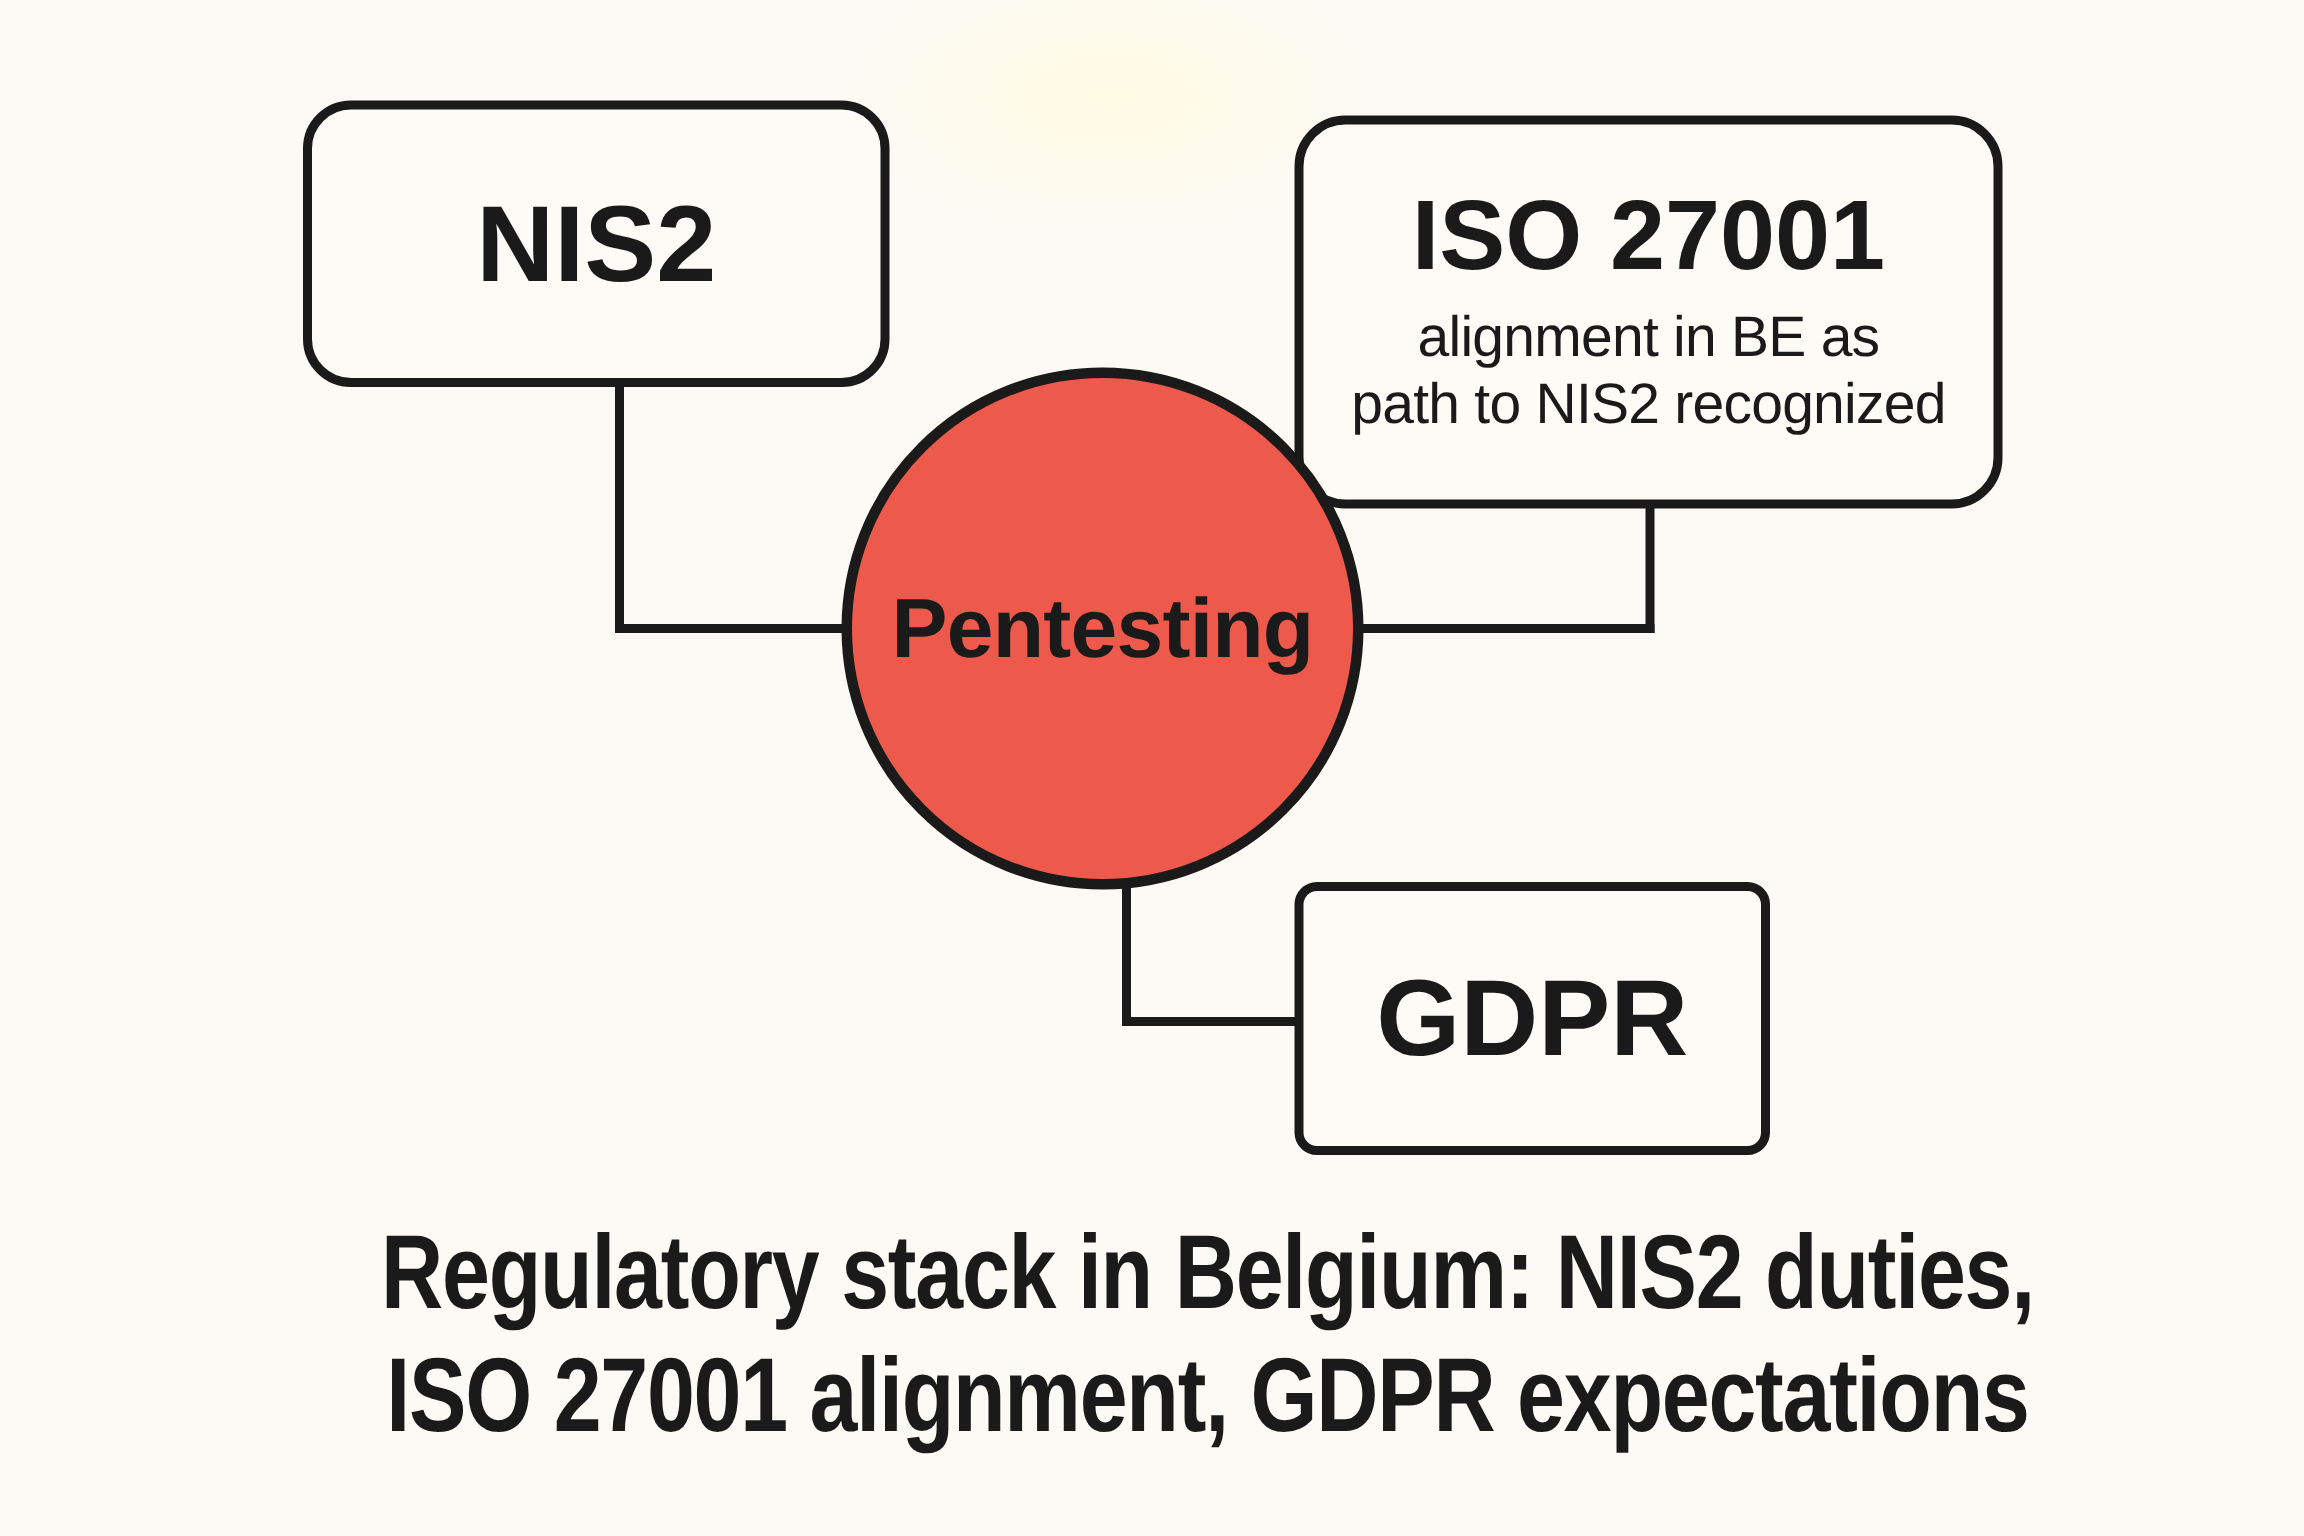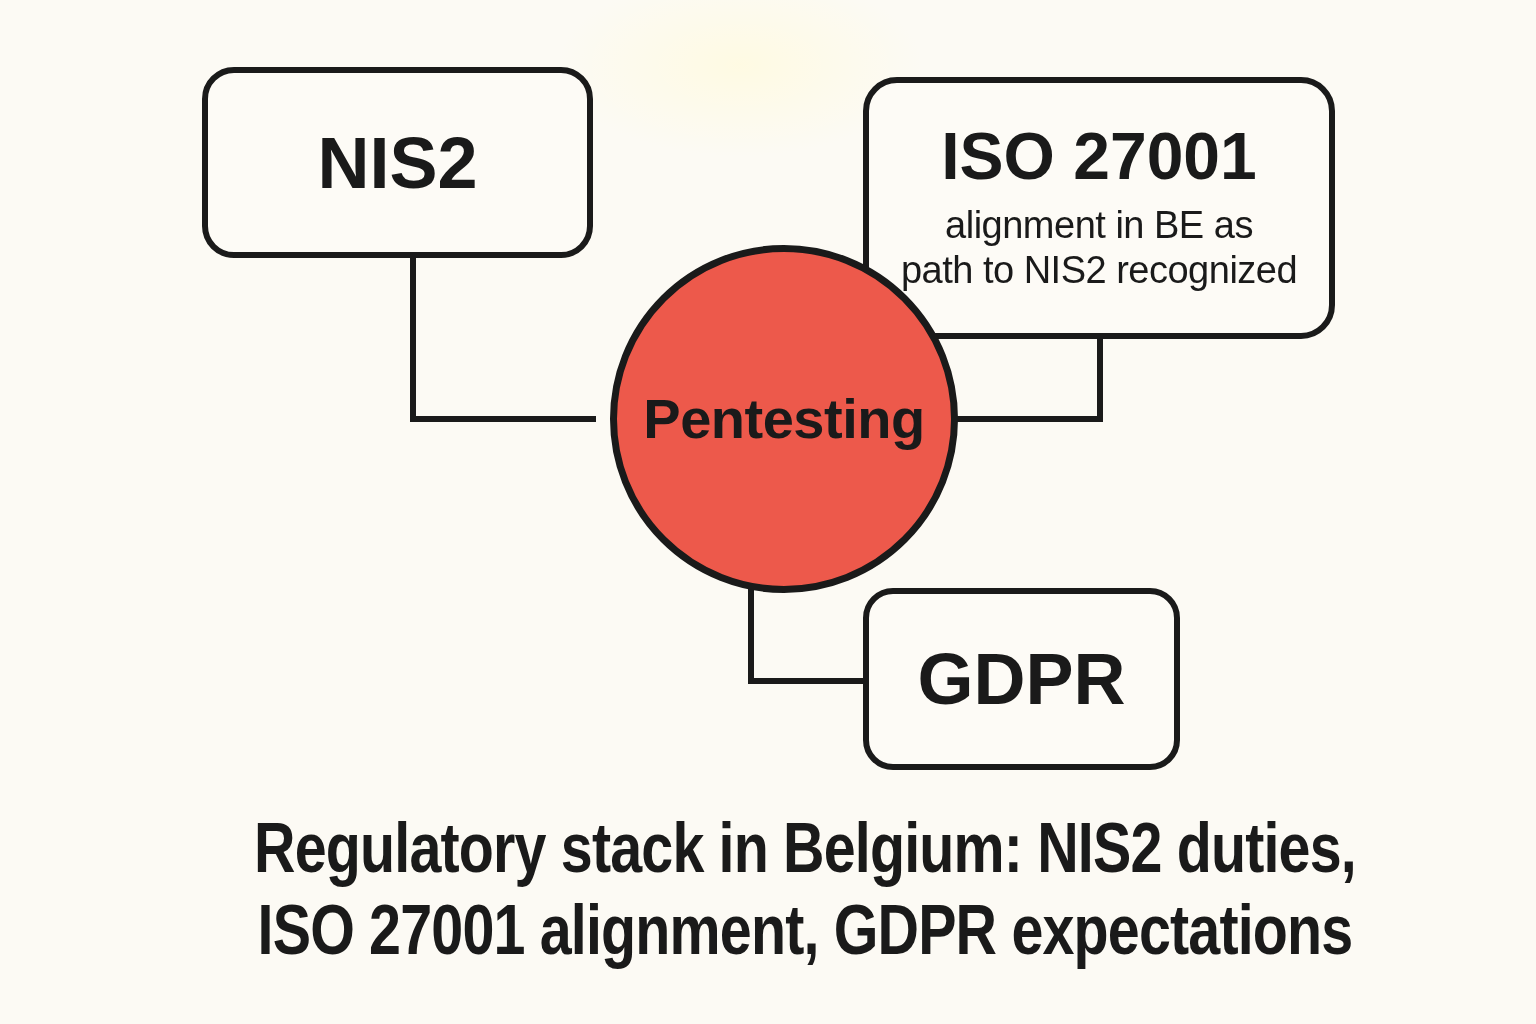--- a/index.html
+++ b/index.html
@@ -34,40 +34,40 @@
     border: 6px solid #1A1A1A;
     z-index: 2;
     display: flex;
     flex-direction: column;
     align-items: center;
     justify-content: center;
     text-align: center;
   }
   #nis2-box   { left: 202px; top: 67px;  width: 391px; height: 191px; border-radius: 32px; }
   #iso-box    { left: 863px; top: 65px;  width: 472px; height: 262px; border-radius: 34px; margin-top: 12px; }
-  #gdpr-box   { left: 863px; top: 588px; width: 317px; height: 182px; border-radius: 30px; }
+  #gdpr-box   { left: 863px; top: 588px; width: 317px; height: 182px; border-radius: 15px; }
 
   .node-title-lg {
     font-size: 72px;
     font-weight: bold;
     letter-spacing: 0px;
     line-height: 1;
   }
   #iso-box .node-title-lg { font-size: 66px; margin-bottom: 14px; }
   .node-subtitle {
     font-size: 38px;
     font-weight: 400;
     line-height: 1.18;
     letter-spacing: -0.5px;
   }
 
   
   #pentest-circle {
     position: absolute;
-    left: 610px; top: 245px;
+    left: 561px; top: 245px;
     width: 348px; height: 348px;
     box-sizing: border-box;
     background: #ED594B;
     border: 7px solid #1A1A1A;
     border-radius: 50%;
     z-index: 3;
     display: flex;
     flex-direction: row;
     align-items: center;
     justify-content: center;

